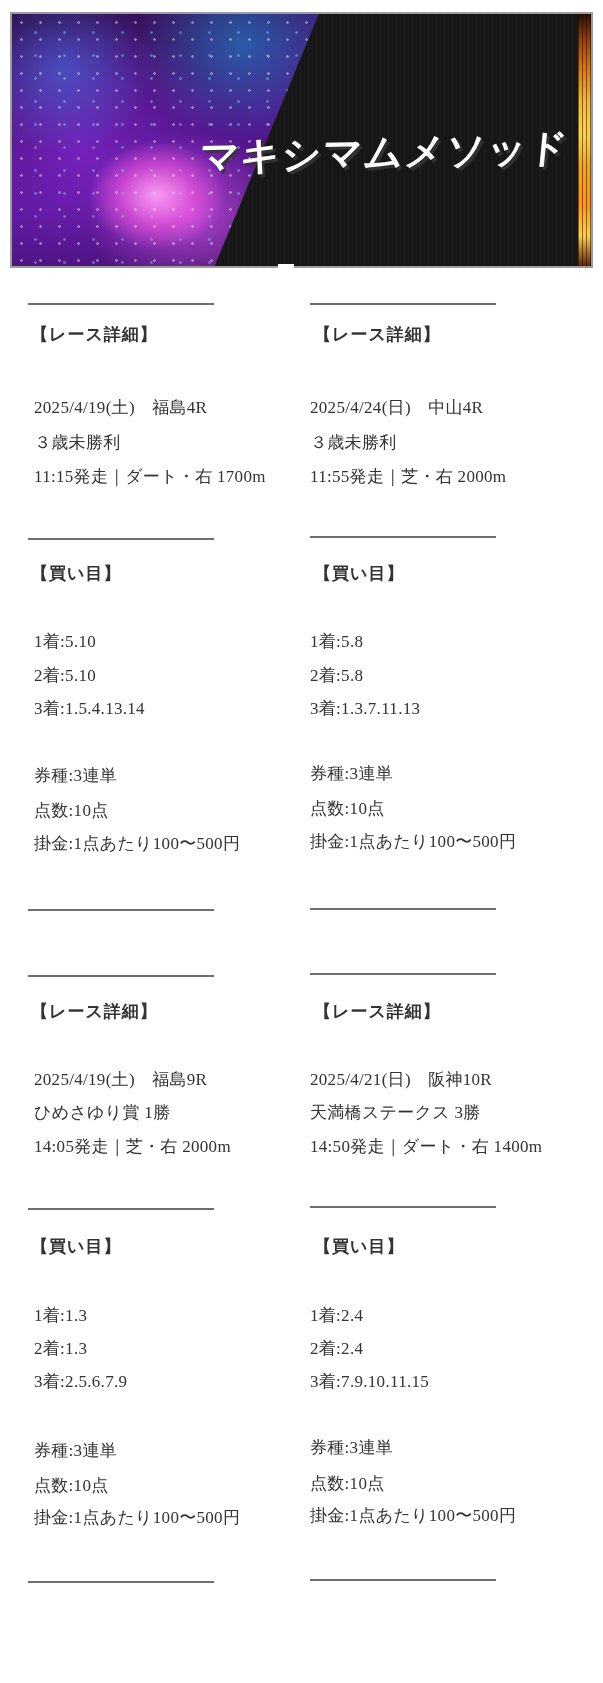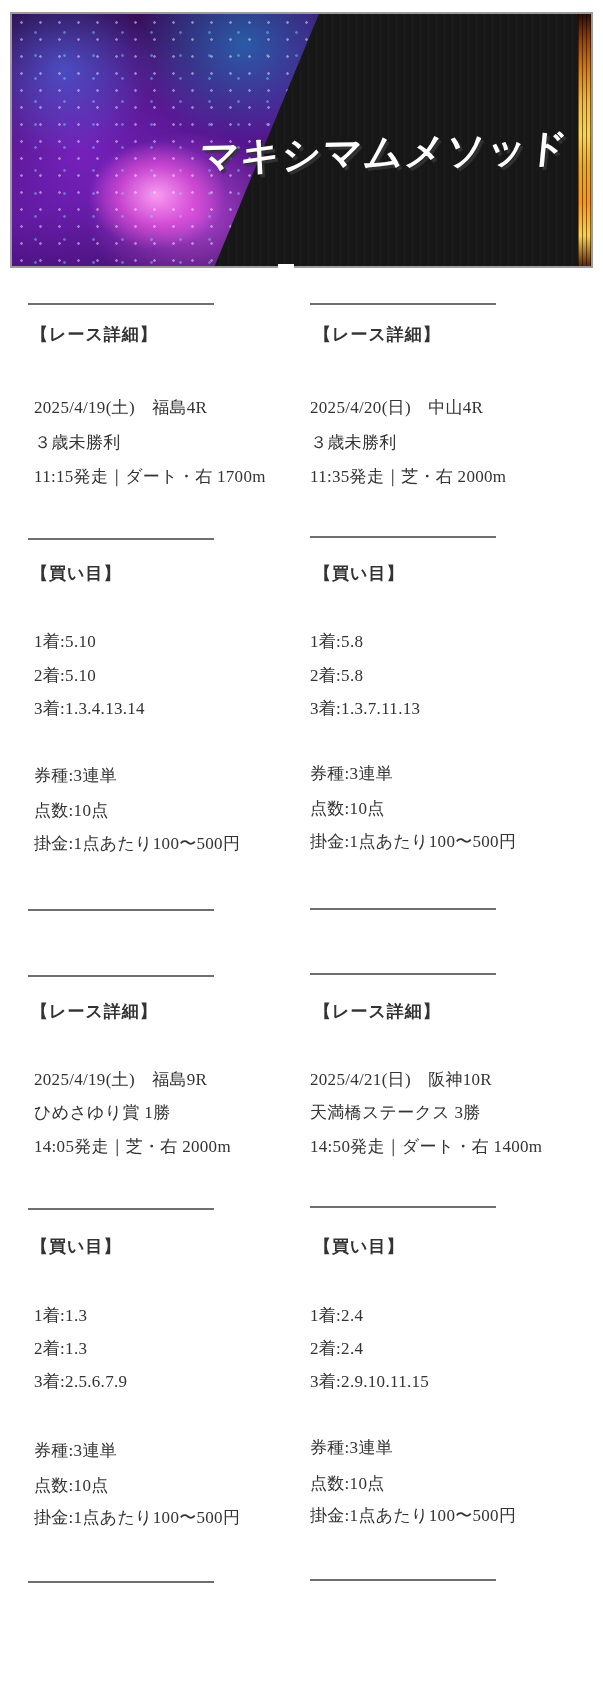--- a/index.html
+++ b/index.html
@@ -93,33 +93,33 @@
   <div>
     <div class="dv l" style="top:303px"></div>
     <div class="ln hd l" style="top:324px">【レース詳細】</div>
     <div class="ln l" style="top:397px">2025/4/19(土)　福島4R</div>
     <div class="ln l" style="top:432px">３歳未勝利</div>
     <div class="ln l" style="top:466px">11:15発走｜ダート・右 1700m</div>
     <div class="dv l" style="top:538px"></div>
     <div class="ln hd l" style="top:563px">【買い目】</div>
     <div class="ln l" style="top:631px">1着:5.10</div>
     <div class="ln l" style="top:665px">2着:5.10</div>
-    <div class="ln l" style="top:698px">3着:1.3.4.13.14</div>
+    <div class="ln l" style="top:698px">3着:1.5.4.13.14</div>
     <div class="ln l" style="top:765px">券種:3連単</div>
     <div class="ln l" style="top:800px">点数:10点</div>
     <div class="ln l" style="top:833px">掛金:1点あたり100〜500円</div>
     <div class="dv l" style="top:909px"></div>
   </div>
 
   <div>
     <div class="dv r" style="top:303px"></div>
     <div class="ln hd r" style="top:324px">【レース詳細】</div>
-    <div class="ln r" style="top:397px">2025/4/20(日)　中山4R</div>
+    <div class="ln r" style="top:397px">2025/4/24(日)　中山4R</div>
     <div class="ln r" style="top:432px">３歳未勝利</div>
-    <div class="ln r" style="top:466px">11:35発走｜芝・右 2000m</div>
+    <div class="ln r" style="top:466px">11:55発走｜芝・右 2000m</div>
     <div class="dv r" style="top:536px"></div>
     <div class="ln hd r" style="top:563px">【買い目】</div>
     <div class="ln r" style="top:631px">1着:5.8</div>
     <div class="ln r" style="top:665px">2着:5.8</div>
     <div class="ln r" style="top:698px">3着:1.3.7.11.13</div>
     <div class="ln r" style="top:763px">券種:3連単</div>
     <div class="ln r" style="top:798px">点数:10点</div>
     <div class="ln r" style="top:831px">掛金:1点あたり100〜500円</div>
     <div class="dv r" style="top:908px"></div>
   </div>
@@ -144,20 +144,20 @@
   <div>
     <div class="dv r" style="top:973px"></div>
     <div class="ln hd r" style="top:1001px">【レース詳細】</div>
     <div class="ln r" style="top:1069px">2025/4/21(日)　阪神10R</div>
     <div class="ln r" style="top:1102px">天満橋ステークス 3勝</div>
     <div class="ln r" style="top:1136px">14:50発走｜ダート・右 1400m</div>
     <div class="dv r" style="top:1206px"></div>
     <div class="ln hd r" style="top:1236px">【買い目】</div>
     <div class="ln r" style="top:1305px">1着:2.4</div>
     <div class="ln r" style="top:1338px">2着:2.4</div>
-    <div class="ln r" style="top:1371px">3着:2.9.10.11.15</div>
+    <div class="ln r" style="top:1371px">3着:7.9.10.11.15</div>
     <div class="ln r" style="top:1437px">券種:3連単</div>
     <div class="ln r" style="top:1473px">点数:10点</div>
     <div class="ln r" style="top:1505px">掛金:1点あたり100〜500円</div>
     <div class="dv r" style="top:1579px"></div>
   </div>
 
 </div>
 
 </body></html>

